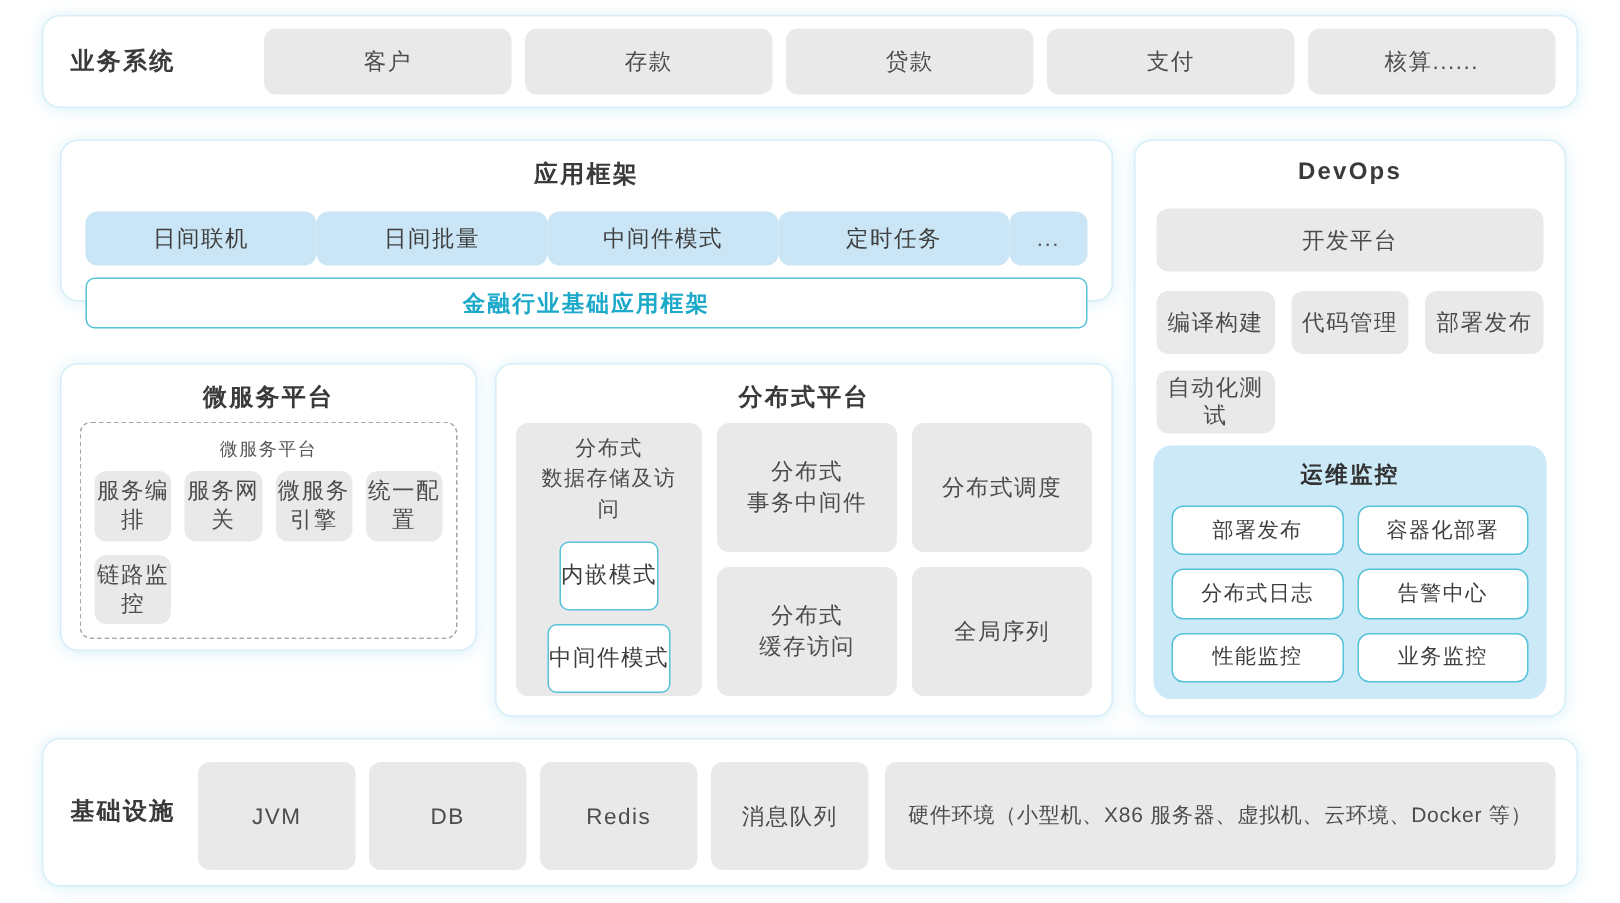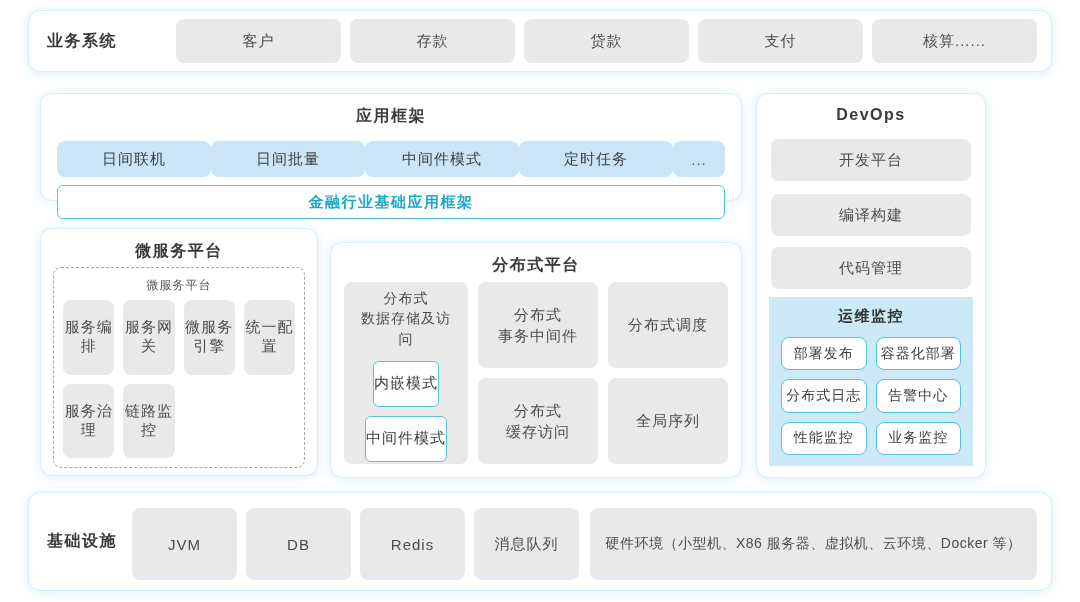--- a/index.html
+++ b/index.html
@@ -59,49 +59,49 @@
   .af-row .blue-box.small{flex:none;width:52px;color:#5d5d5d;}
   .af-base{
     position:absolute;left:16px;right:16px;top:91px;height:34px;
     border:1.5px solid var(--tealBorder);border-radius:6px;background:#fff;
     display:flex;align-items:center;justify-content:center;
     font-size:15px;font-weight:700;color:var(--tealText);letter-spacing:1.5px;
     box-sizing:border-box;
   }
 
   
-  #microservice{left:40px;top:228px;width:278px;height:248px;}
+  #microservice{left:40px;top:242px;width:278px;height:192px;}
   #microservice .panel-title{margin-top:12px;}
   .ms-dashed{position:absolute;left:12px;right:12px;top:38px;bottom:7px;
     border:1.3px dashed #a6a6a6;border-radius:8px;}
   .ms-inner-title{text-align:center;margin-top:9px;font-size:12px;color:#555;letter-spacing:1px;}
   .ms-grid{position:absolute;left:9px;right:9px;top:32px;bottom:9px;
     display:grid;grid-template-columns:1fr 1fr 1fr 1fr;grid-auto-rows:1fr;gap:9px;}
 
   
   #distributed{left:330px;top:242px;width:412px;height:236px;}
   #distributed .panel-title{margin-top:12px;}
   .dist-grid{position:absolute;left:13px;right:13px;top:39px;bottom:13px;
     display:grid;grid-template-columns:124px 1fr 1fr;grid-template-rows:1fr 1fr;gap:10px;}
   .storage{grid-row:1/3;display:flex;flex-direction:column;padding:14px 11px 10px;}
   .storage-label{text-align:center;font-size:14px;color:var(--boxText);
     line-height:1.45;letter-spacing:1px;}
   .mode-box{margin-top:9px;height:46px;flex:none;border-radius:6px;font-size:15px;}
   .mode-box.first{margin-top:12px;}
   .cell-lines{line-height:1.4;}
 
   
-  #devops{left:756px;top:93px;width:230px;height:385px;}
+  #devops{left:756px;top:93px;width:288px;height:385px;}
   #devops .panel-title{margin-top:12px;}
   .devops-platform{position:absolute;left:14px;right:14px;top:45px;height:42px;}
   .devops-grid{position:absolute;left:14px;right:14px;top:100px;
-    display:grid;grid-template-columns:1fr;gap:11px;}
+    display:grid;grid-template-columns:1fr 1fr 1fr;gap:11px;}
   .devops-grid .gray-box{height:42px;}
   .monitor{position:absolute;left:12px;right:12px;top:203px;bottom:11px;
-    background:var(--monitorFill);border-radius:0;}
+    background:var(--monitorFill);border-radius:12px;}
   .monitor-title{text-align:center;margin-top:10px;font-size:15px;font-weight:700;
     color:#323232;letter-spacing:1.5px;}
   .monitor-grid{position:absolute;left:12px;right:12px;top:40px;bottom:11px;
     display:grid;grid-template-columns:1fr 1fr;grid-auto-rows:1fr;gap:9px;}
 
   
   #infra{left:28px;top:492px;width:1024px;height:99px;}
   .infra-label{position:absolute;left:18px;top:0;height:100%;width:90px;
     display:flex;align-items:center;font-size:16px;font-weight:600;
     color:var(--titleText);letter-spacing:1.5px;}
@@ -139,21 +139,20 @@
 
   <div class="panel" id="microservice">
     <div class="panel-title">微服务平台</div>
     <div class="ms-dashed">
       <div class="ms-inner-title">微服务平台</div>
       <div class="ms-grid">
         <div class="gray-box">服务编排</div>
         <div class="gray-box">服务网关</div>
         <div class="gray-box">微服务引擎</div>
         <div class="gray-box">统一配置</div>
-        <div class="gray-box">服务治理</div>
         <div class="gray-box">链路监控</div>
       </div>
     </div>
   </div>
 
   <div class="panel" id="distributed">
     <div class="panel-title">分布式平台</div>
     <div class="dist-grid">
       <div class="gray-box storage">
         <div class="storage-label">

